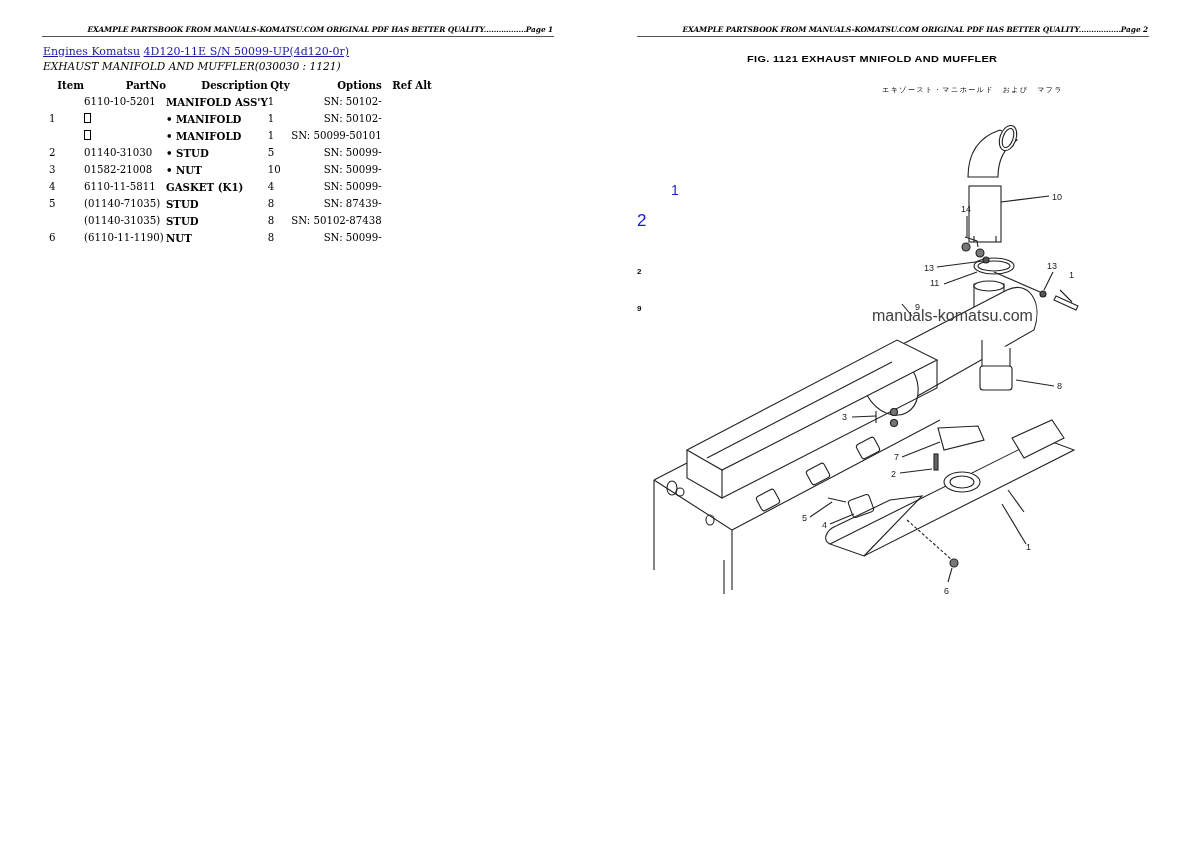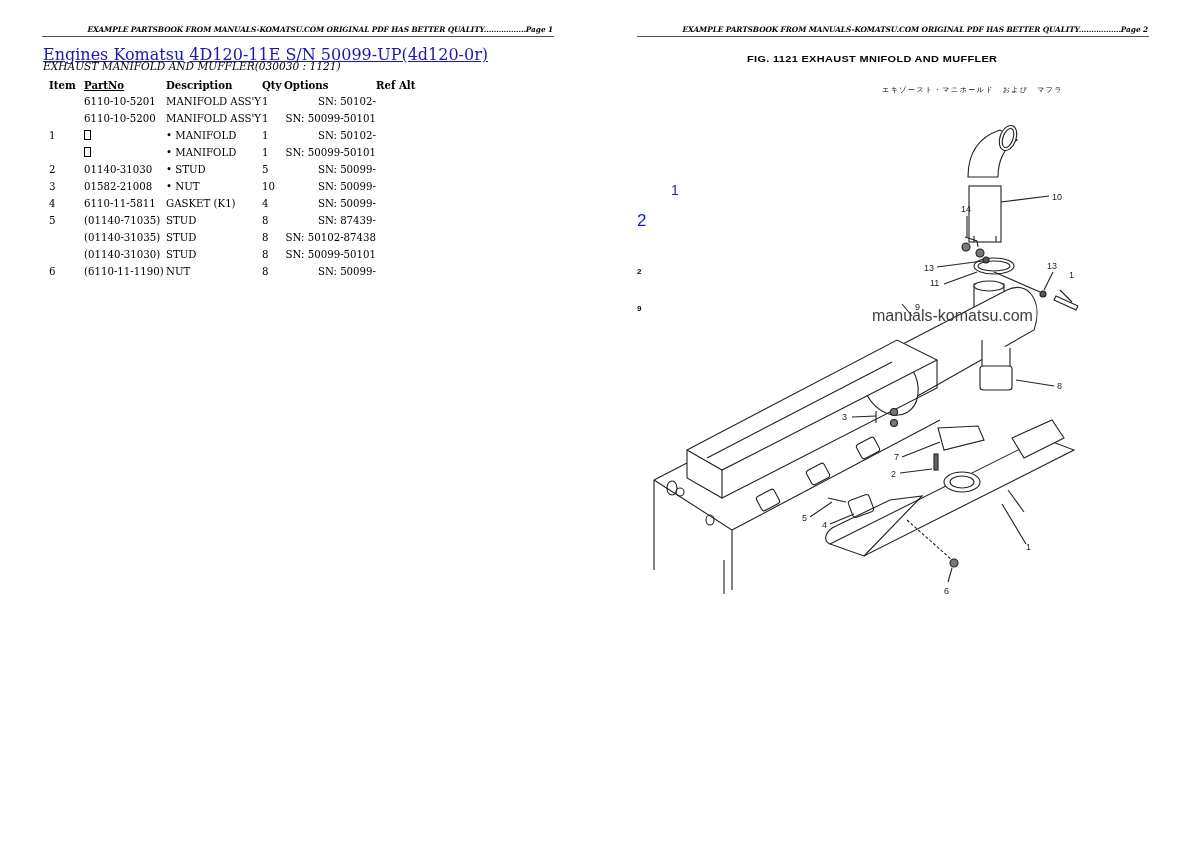--- a/index.html
+++ b/index.html
@@ -6,33 +6,33 @@
   body { width:1190px; height:842px; position:relative; overflow:hidden; font-family:"DejaVu Serif", serif; color:#000; }
   .page { position:absolute; top:0; height:702px; }
   .page.p1 { left:0; width:595px; }
   .page.p2 { left:595px; width:595px; }
   .hdr { position:absolute; top:25px; font-family:"DejaVu Serif", serif; font-style:italic; font-weight:bold; font-size:7.4px; letter-spacing:-0.1px; text-align:right; white-space:nowrap; }
   .p1 .hdr { left:42px; width:511px; }
   .p2 .hdr { left:42px; width:511px; }
   .hdr-rule { position:absolute; top:36px; height:0; border-top:1px solid #555; }
   .p1 .hdr-rule { left:42px; width:512px; }
   .p2 .hdr-rule { left:42px; width:512px; }
-  .crumbs { position:absolute; left:43px; top:45px; font-size:16px; white-space:nowrap; }
+  .crumbs { position:absolute; left:43px; top:45px; font-size:11px; white-space:nowrap; }
   .crumbs a { color:#1a1aa6; text-decoration:underline; }
   .subtitle { position:absolute; left:43px; top:60px; font-size:10.6px; white-space:nowrap;font-style:italic; }
   table.parts { position:absolute; left:43px; top:76px; border-collapse:collapse; font-size:10.2px; }
-  table.parts th { font-weight:bold; text-align:left; padding:0; height:17px; white-space:nowrap; }
+  table.parts th { font-weight:bold; text-align:right; padding:0; height:17px; white-space:nowrap; }
   table.parts td { padding:0; height:17px; white-space:nowrap; vertical-align:middle; }
   .c-item { width:35px; padding-left:6px !important; }
   .c-part { width:82px; }
-  .c-desc { width:96px; }
+  .c-desc { width:96px;font-weight:bold; }
   .c-qty { width:22px; }
   .c-opt { width:92px;text-align:right; }
   .c-ref { width:50px;margin-top:36px; }
-  th.c-part { text-align:right;text-decoration:underline; }
+  th.c-part { text-align:right; }
   th.c-desc { text-align:center; }
   th.c-opt { text-align:left; }
   .glyph-box { display:inline-block; width:5px; height:8px; border:1px solid #000; vertical-align:-1px; }
   .figtitle-jp { position:absolute; left:287px; top:46px; font-family:"DejaVu Sans", sans-serif; font-size:7px; letter-spacing:1.5px; white-space:nowrap;margin-top:39px; }
   .figtitle { position:absolute; left:152px; top:53px; font-family:"Liberation Sans", sans-serif; font-weight:bold; font-size:9.5px; letter-spacing:0.3px; white-space:nowrap; transform:scaleX(1.15); transform-origin:left; }
   .blue-num { position:absolute; color:#1a1ad6; font-family:"Liberation Sans", sans-serif; }
   .drawing { position:absolute; left:37px; top:120px; width:520px; height:480px; }
   .watermark { position:absolute; left:277px; top:307px; font-family:"Liberation Sans", sans-serif; font-size:16px; color:#404040; white-space:nowrap; }
   .tiny { position:absolute; font-family:"Liberation Sans", sans-serif; font-size:8px; }
 </style>
@@ -63,28 +63,20 @@
     <tbody id="parts-body">
         <tr>
           <td class="c-item"></td>
           <td class="c-part">6110-10-5201</td>
           <td class="c-desc">MANIFOLD ASS'Y</td>
           <td class="c-qty">1</td>
           <td class="c-opt">SN: 50102-</td>
           <td class="c-ref"></td>
         </tr>
         <tr>
-          <td class="c-item"></td>
-          <td class="c-part">6110-10-5200</td>
-          <td class="c-desc">MANIFOLD ASS'Y</td>
-          <td class="c-qty">1</td>
-          <td class="c-opt">SN: 50099-50101</td>
-          <td class="c-ref"></td>
-        </tr>
-        <tr>
           <td class="c-item">1</td>
           <td class="c-part"><span class="glyph-box"></span></td>
           <td class="c-desc">• MANIFOLD</td>
           <td class="c-qty">1</td>
           <td class="c-opt">SN: 50102-</td>
           <td class="c-ref"></td>
         </tr>
         <tr>
           <td class="c-item"></td>
           <td class="c-part"><span class="glyph-box"></span></td>
@@ -124,28 +116,20 @@
           <td class="c-qty">8</td>
           <td class="c-opt">SN: 87439-</td>
           <td class="c-ref"></td>
         </tr>
         <tr>
           <td class="c-item"></td>
           <td class="c-part">(01140-31035)</td>
           <td class="c-desc">STUD</td>
           <td class="c-qty">8</td>
           <td class="c-opt">SN: 50102-87438</td>
-          <td class="c-ref"></td>
-        </tr>
-        <tr>
-          <td class="c-item"></td>
-          <td class="c-part">(01140-31030)</td>
-          <td class="c-desc">STUD</td>
-          <td class="c-qty">8</td>
-          <td class="c-opt">SN: 50099-50101</td>
           <td class="c-ref"></td>
         </tr>
         <tr>
           <td class="c-item">6</td>
           <td class="c-part">(6110-11-1190)</td>
           <td class="c-desc">NUT</td>
           <td class="c-qty">8</td>
           <td class="c-opt">SN: 50099-</td>
           <td class="c-ref"></td>
         </tr>

